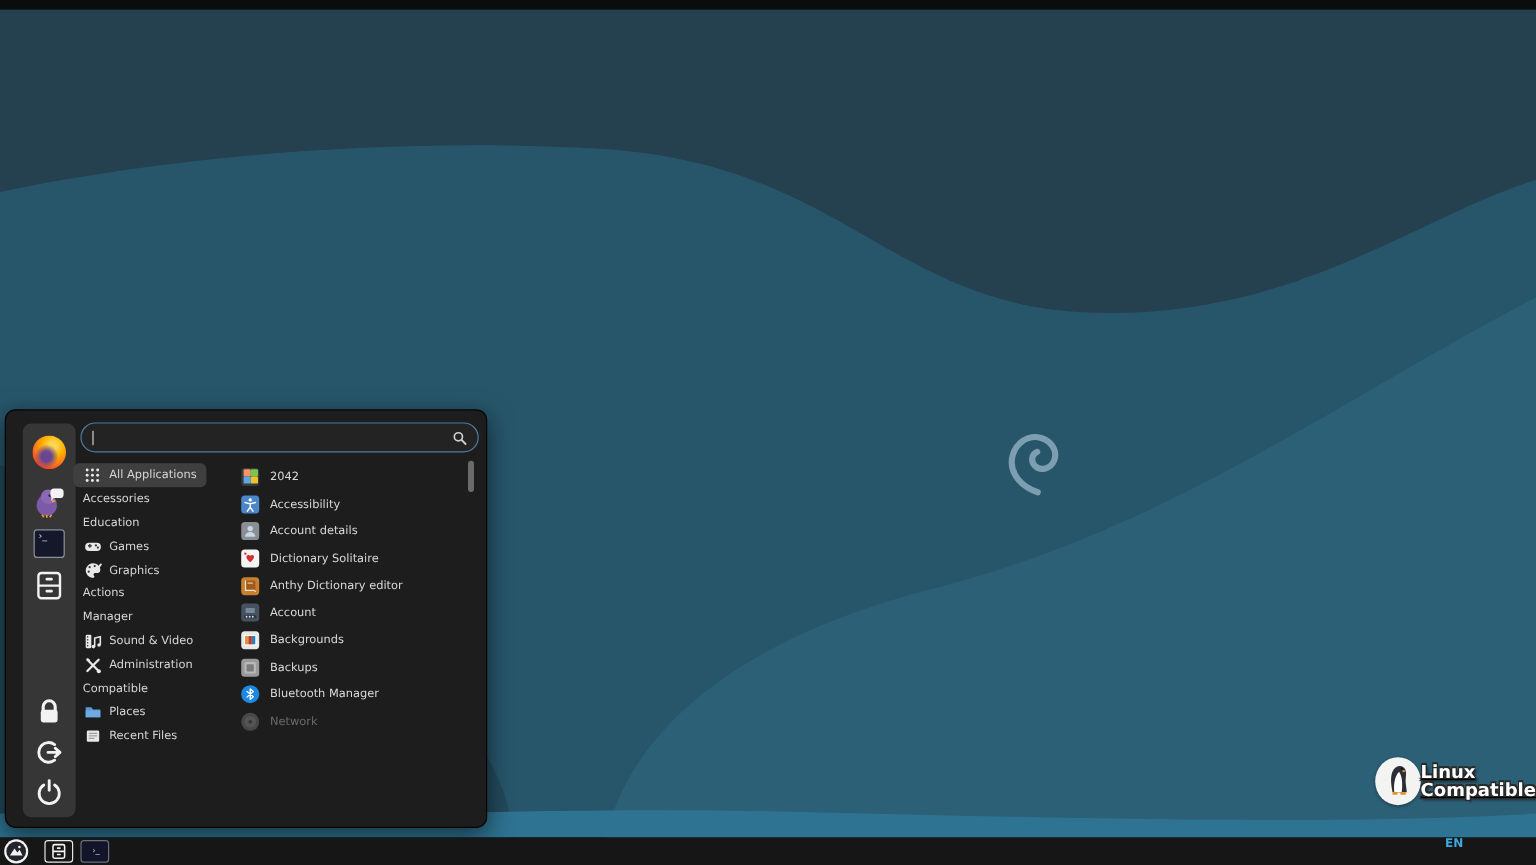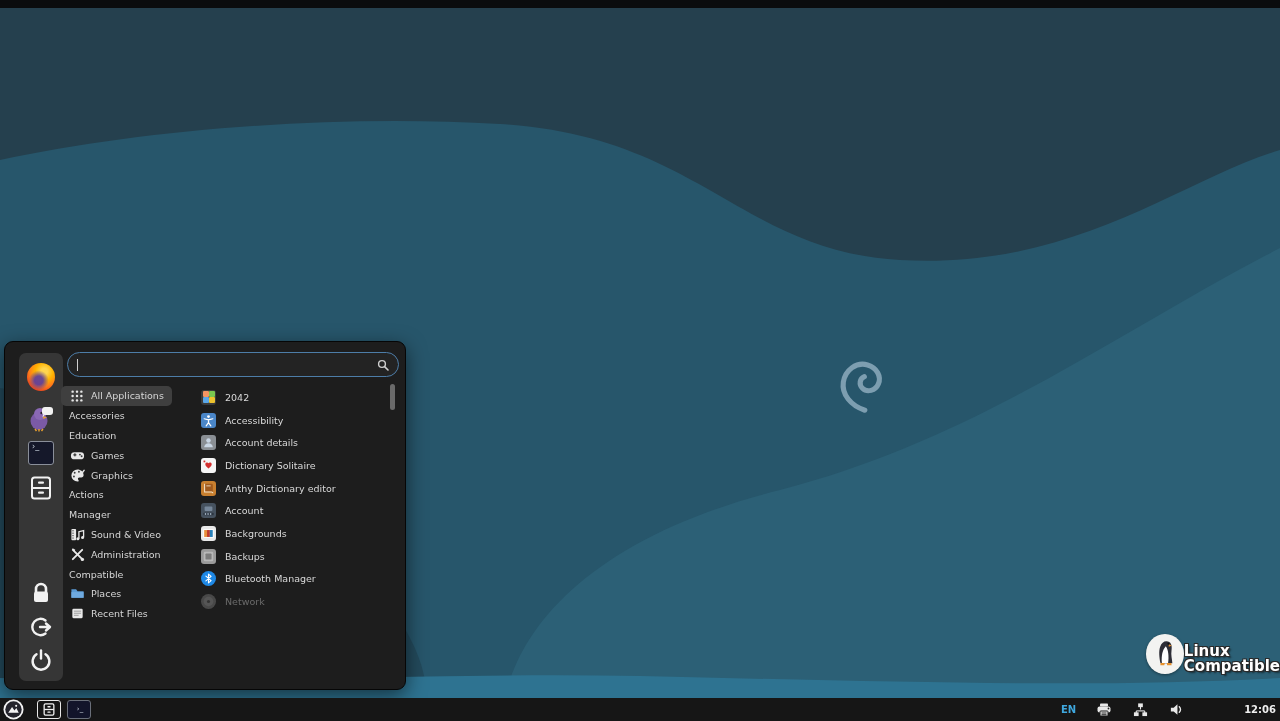--- a/index.html
+++ b/index.html
@@ -7,21 +7,21 @@
     font-family:"DejaVu Sans", sans-serif; }
   .stage { position:relative; width:1280px; height:721px; }
 
   
   .top-strip { position:absolute; left:0; top:0; width:1280px; height:8px; background:#0a0c0e; }
   .wallpaper { position:absolute; left:0; top:8px; width:1280px; height:690px; }
   .debian-swirl { position:absolute; left:834px; top:355px; width:56px; height:60px; opacity:.8; }
 
   
   .branding { position:absolute; left:1146px; top:628px; width:134px; height:46px;
-    display:flex; align-items:flex-end; gap:0; }
+    display:flex; align-items:center; gap:0;text-decoration:underline; }
   .branding .badge { width:40px; height:40px; border-radius:50%; background:#f3f3f1;
     display:flex; align-items:center; justify-content:center; box-shadow:0 1px 3px rgba(0,0,0,.4); }
   .branding .txt { color:#fff; font-weight:bold; font-size:15px; line-height:15px;
     text-shadow:-1px -1px 0 #2a2a2a, 1px -1px 0 #2a2a2a, -1px 1px 0 #2a2a2a, 1px 1px 0 #2a2a2a, 2px 2px 2px rgba(0,0,0,.55); }
 
   
   .menu { position:absolute; left:4px; top:341px; width:402px; height:349px;
     background:#1d1d1d; border:1px solid #060606; border-radius:9px;
     box-shadow:0 6px 20px rgba(0,0,0,.55); }
   .sidebar { position:absolute; left:14px; top:11px; width:44px; height:328px;
@@ -83,21 +83,21 @@
   
   .panel { position:absolute; left:0; top:698px; width:1280px; height:23px;
     background:#161616; display:flex; align-items:center; }
   .menu-btn { position:absolute; left:3px; top:1px; width:21px; height:21px; cursor:pointer; }
   .launcher { position:absolute; top:2px; width:24px; height:19px; display:flex;
     align-items:center; justify-content:center; cursor:pointer; border-radius:3px; }
   .launch-files { left:37px; border:1.5px solid #e8e8e8; }
   .launch-term { left:67px; background:#12142a; border:1px solid #6a6f7a;
     color:#c9d2dc; font-size:7px; padding-left:2px; line-height:7px; }
   .tray { position:absolute; right:4px; top:0; height:23px; display:flex;
-    align-items:center; gap:20px; }
+    gap:20px;flex-direction:column; }
   .tray .kb { color:#3fa7dd; font-size:10px; font-weight:bold; cursor:pointer; }
   .tray .clock { color:#eee; font-size:10px; font-weight:bold; cursor:pointer;margin-left:40px; }
   .tray-ico { width:16px; height:16px; cursor:pointer; display:flex; align-items:center; justify-content:center; }
 </style>
 </head>
 <body>
 
 <div class="stage">
 
   <div class="top-strip"></div>

